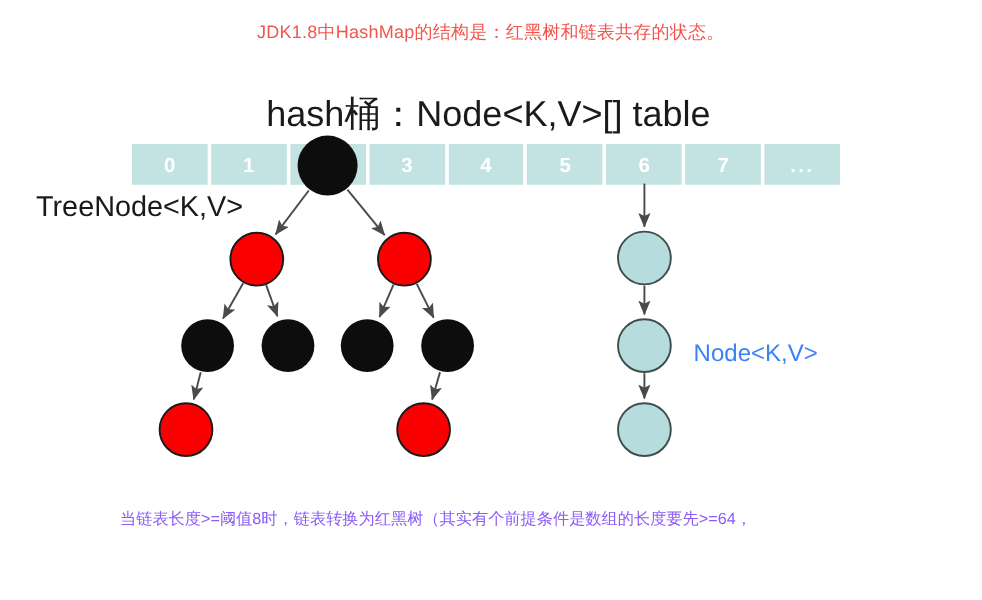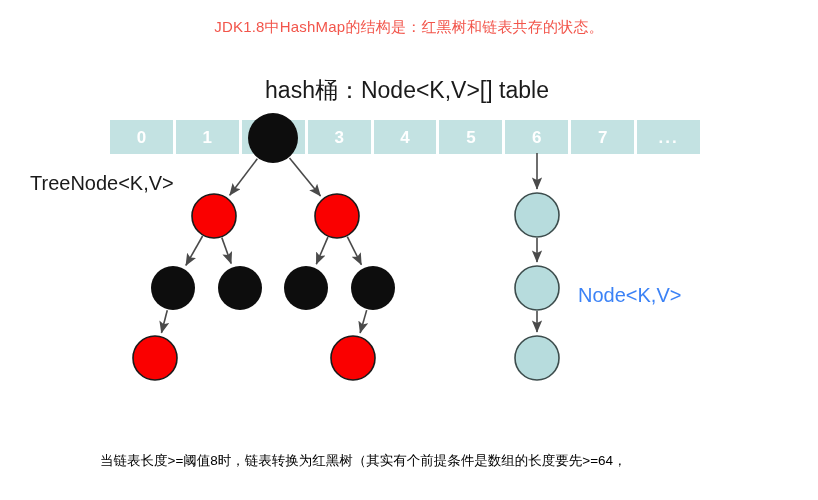--- a/index.html
+++ b/index.html
@@ -34,21 +34,21 @@
     white-space: nowrap;
   }
 
   
   .subtitle {
     position: absolute;
     left: 0;
     top: 75px;
     width: 814px;
     text-align: center;
-    font-size: 23px;
+    font-size: 30px;
     color: #1a1a1a;
     white-space: nowrap;
   }
 
   
   .bucket-array {
     position: absolute;
     left: 110px;
     top: 120px;
     width: 590px;
@@ -69,22 +69,22 @@
   }
   .bucket-cell.ellipsis {
     font-size: 17px;
     letter-spacing: 2px;
   }
 
   
   .label-treenode {
     position: absolute;
     left: 30px;
-    top: 172px;
-    font-size: 20px;
+    top: 159px;
+    font-size: 24px;
     color: #1a1a1a;
     white-space: nowrap;
   }
   .label-node {
     position: absolute;
     left: 578px;
     top: 284px;
     font-size: 20px;
     color: #3b82f6;
     white-space: nowrap;
@@ -96,25 +96,25 @@
     left: 0;
     top: 0;
     width: 818px;
     height: 500px;
   }
 
   
   .caption {
     position: absolute;
     left: 100px;
-    top: 450px;
+    top: 422px;
     width: 640px;
     font-size: 13.5px;
     line-height: 21px;
-    color: #000000;
+    color: #8b5cf6;
   }
   .caption-line {
     display: block;
     white-space: nowrap;
   }
 </style>
 </head>
 <body>
 
 <div id="page-root">

